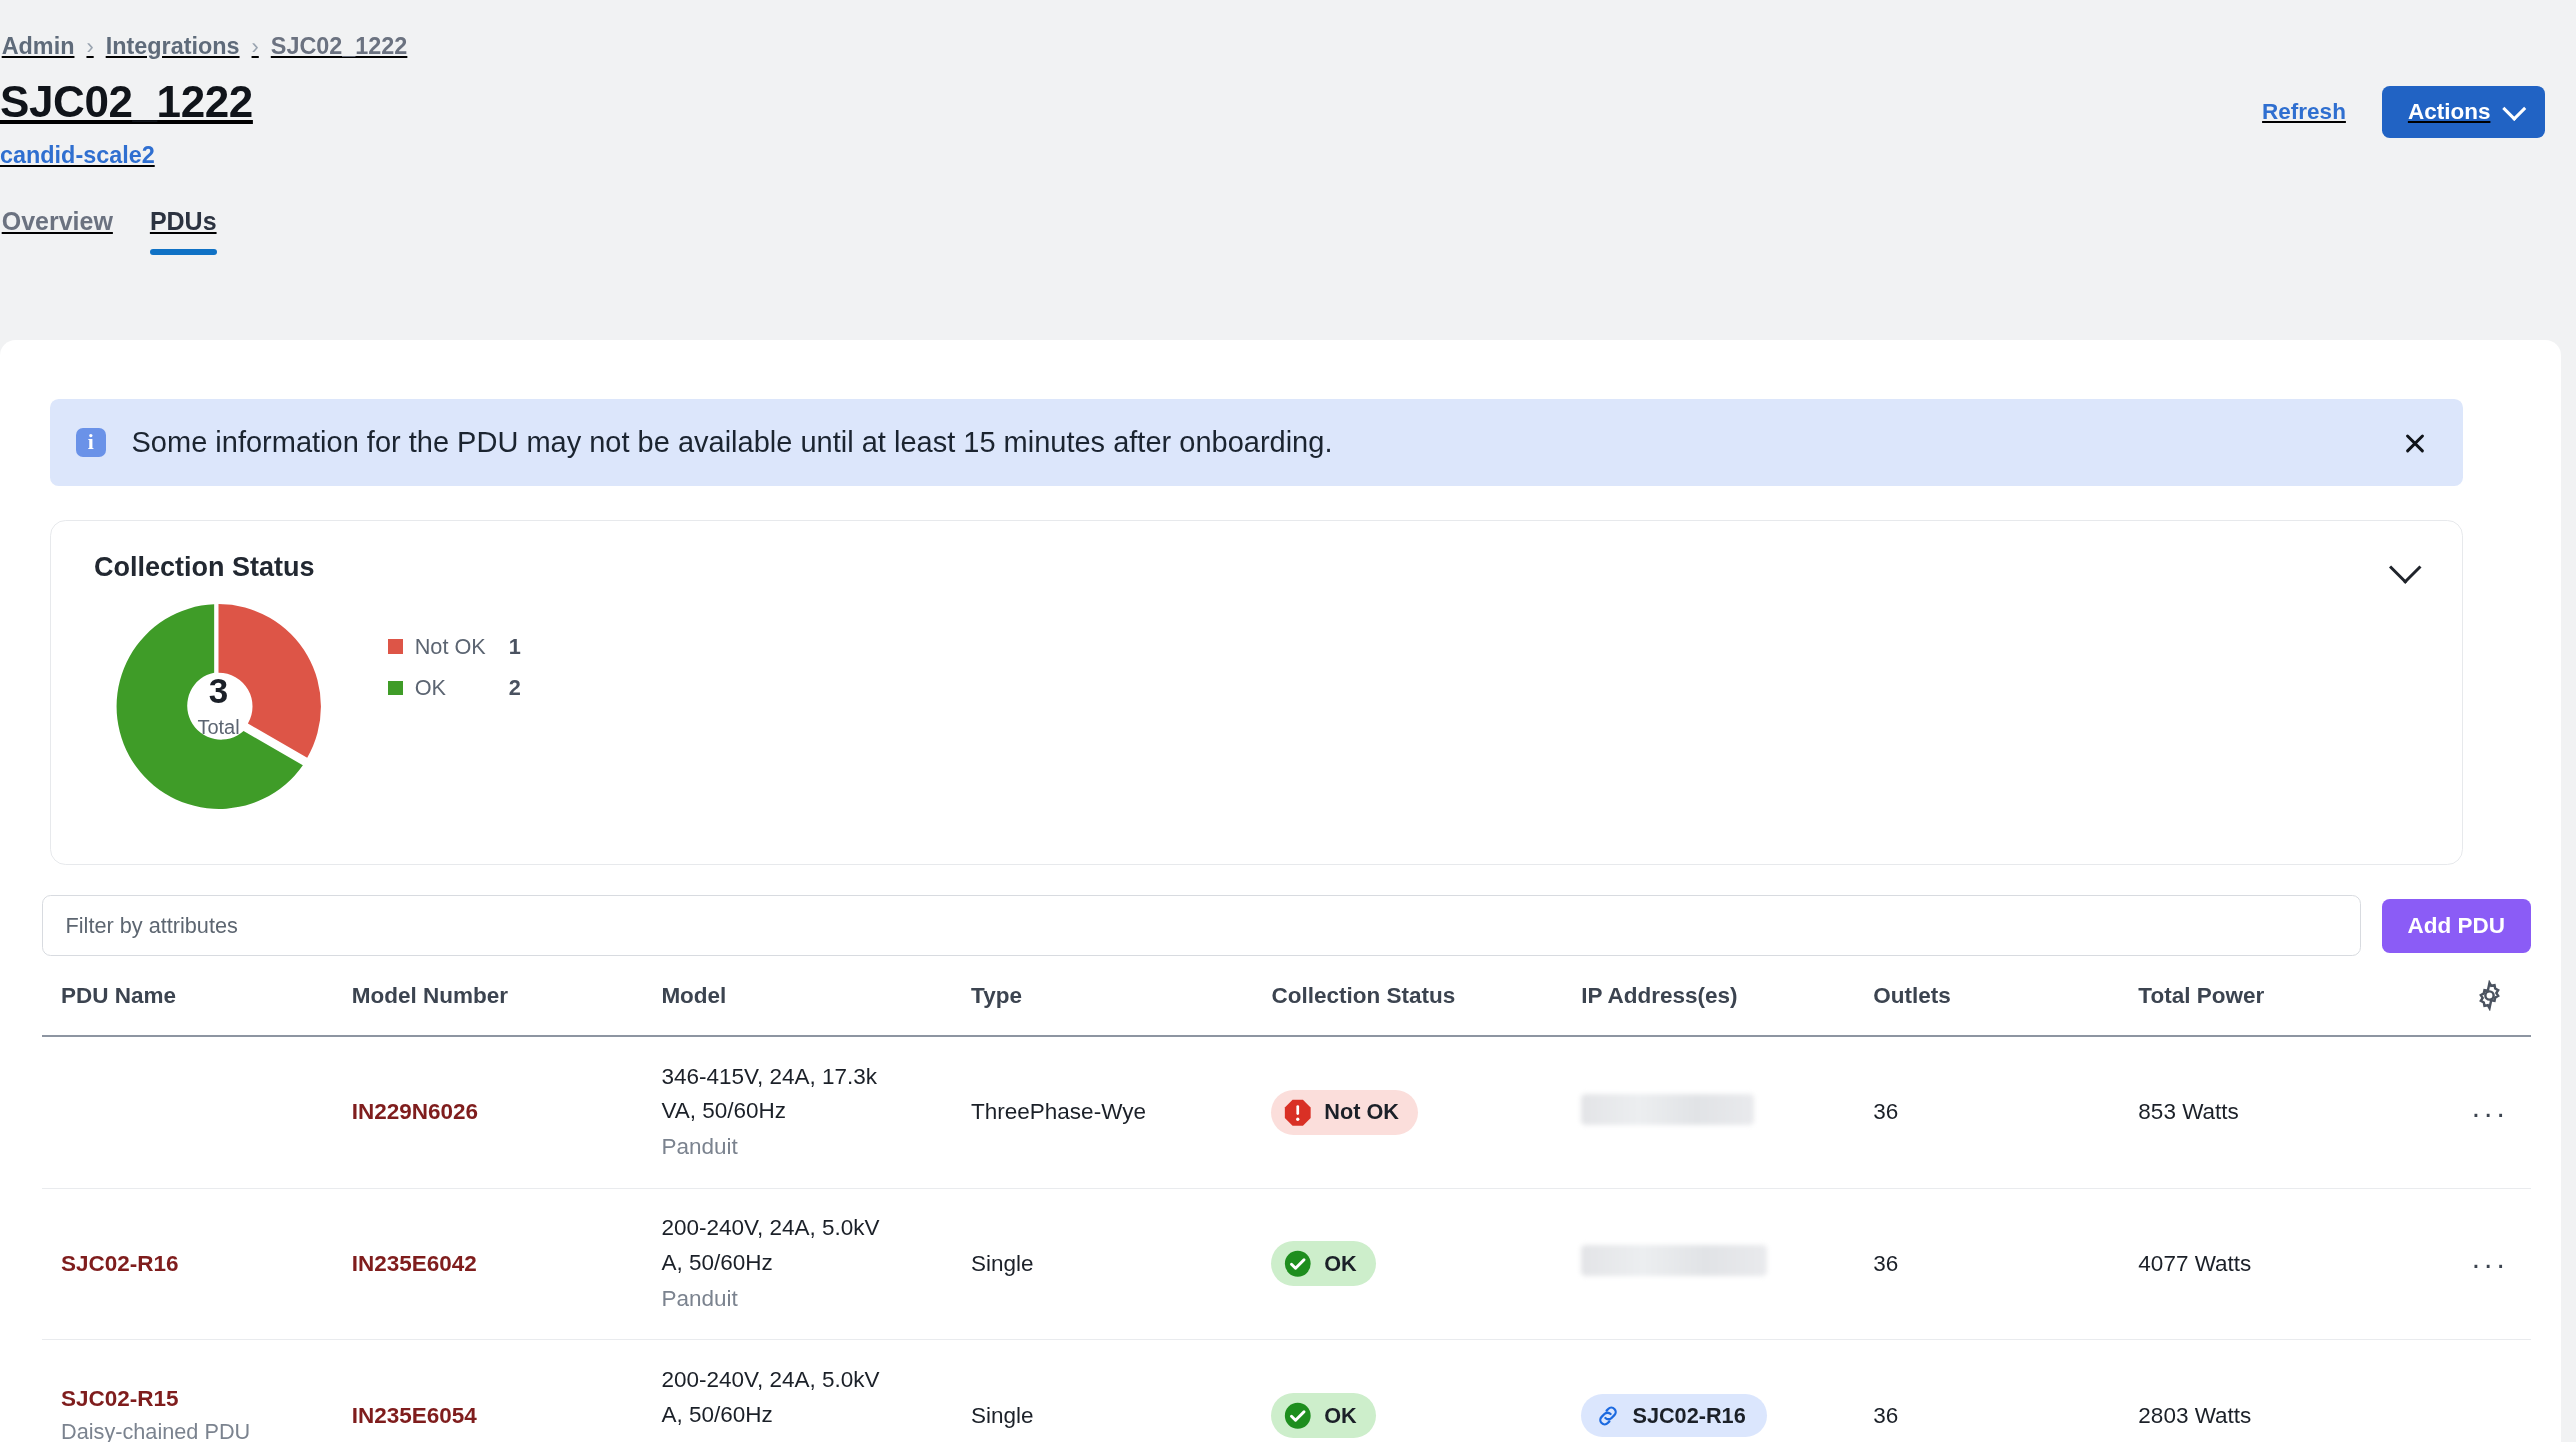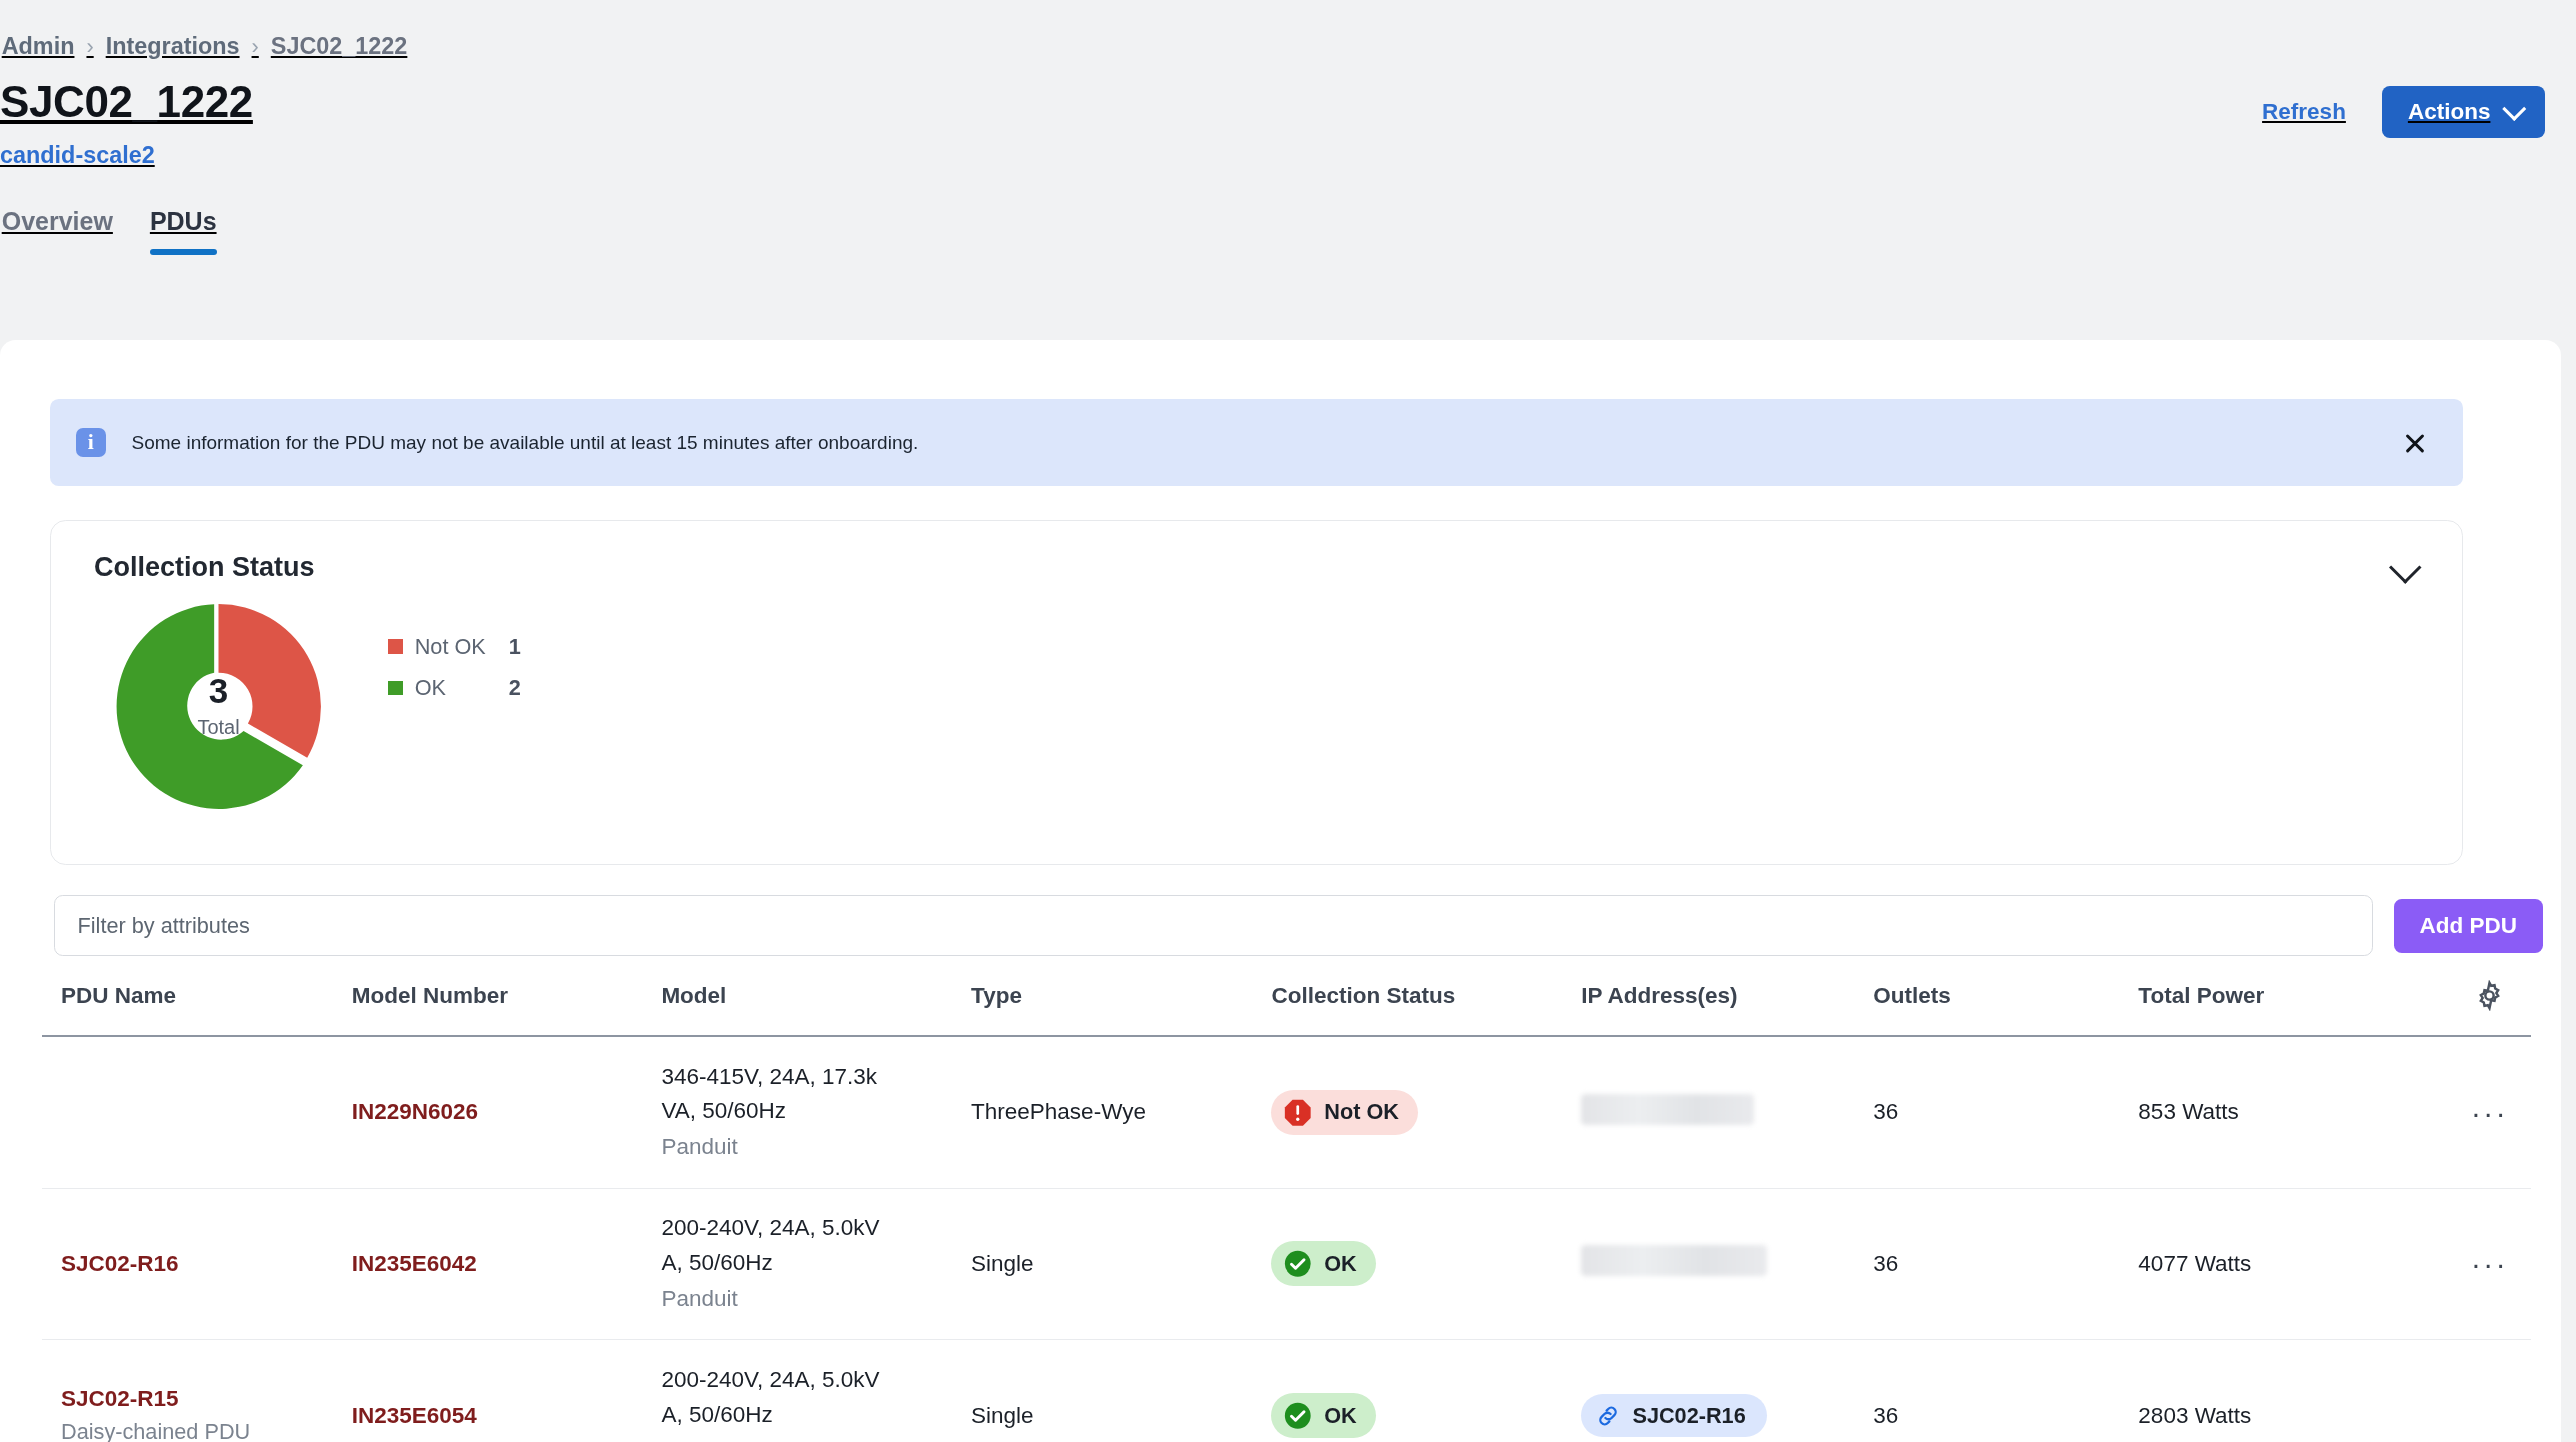--- a/index.html
+++ b/index.html
@@ -72,21 +72,21 @@
   .banner {
     position: absolute; left: 50px; top: 59px; width: 2413px; height: 87px;
     background: #dce6fb; border-radius: 8.7px;
     display: flex; align-items: center; padding: 0 7px 0 26px;
   }
   .banner-icon {
     width: 29.5px; height: 29.5px; border-radius: 7px; background: #6a92e8;
     color: #fff; font-size: 21.7px; font-weight: 700; line-height: 29.5px;
     text-align: center; flex: 0 0 auto; font-family: "Liberation Serif", serif;
   }
-  .banner-text { margin-left: 26px; font-size: 19px; color: #1b2430; flex: 1 1 auto; }
+  .banner-text { margin-left: 26px; font-size: 29px; color: #1b2430; flex: 1 1 auto; }
   .banner-close {
     width: 64px; height: 64px; display: flex; align-items: center;
     justify-content: center; cursor: pointer; border-radius: 7px; margin-right: 8.7px;
   }
   .x-icon { position: relative; width: 24px; height: 24px; }
   .x-icon::before, .x-icon::after {
     content: ""; position: absolute; left: 0; top: 11.3px; width: 24px; height: 2.9px;
     background: #10141a; border-radius: 1.7px;
   }
   .x-icon::before { transform: rotate(45deg); }
@@ -122,21 +122,21 @@
   .legend-row {
     display: flex; align-items: center; font-size: 21.7px; color: #5c6572;
     margin-bottom: 15.6px;
   }
   .legend-swatch { width: 14.7px; height: 14.7px; flex: 0 0 auto; margin-right: 12px; }
   .legend-name { min-width: 94px; }
   .legend-value { font-weight: 700; color: #4a5260; }
 
   
   .filter-row {
-    position: absolute; left: 54px; top: 555px; width: 2489px;
+    position: absolute; left: 42px; top: 555px; width: 2489px;
     display: flex; align-items: center; gap: 21px;
   }
   .filter-input {
     flex: 1 1 auto; height: 61px; border: 1.3px solid #d8dbe0; border-radius: 8.7px;
     padding: 0 22.5px; font-size: 21.7px; color: #2c3340; background: #fff;
     font-family: inherit;
   }
   .filter-input::placeholder { color: #5d6671; }
   .add-pdu-btn {
     flex: 0 0 auto; background: #8b5cf6; color: #fff; border: none;

